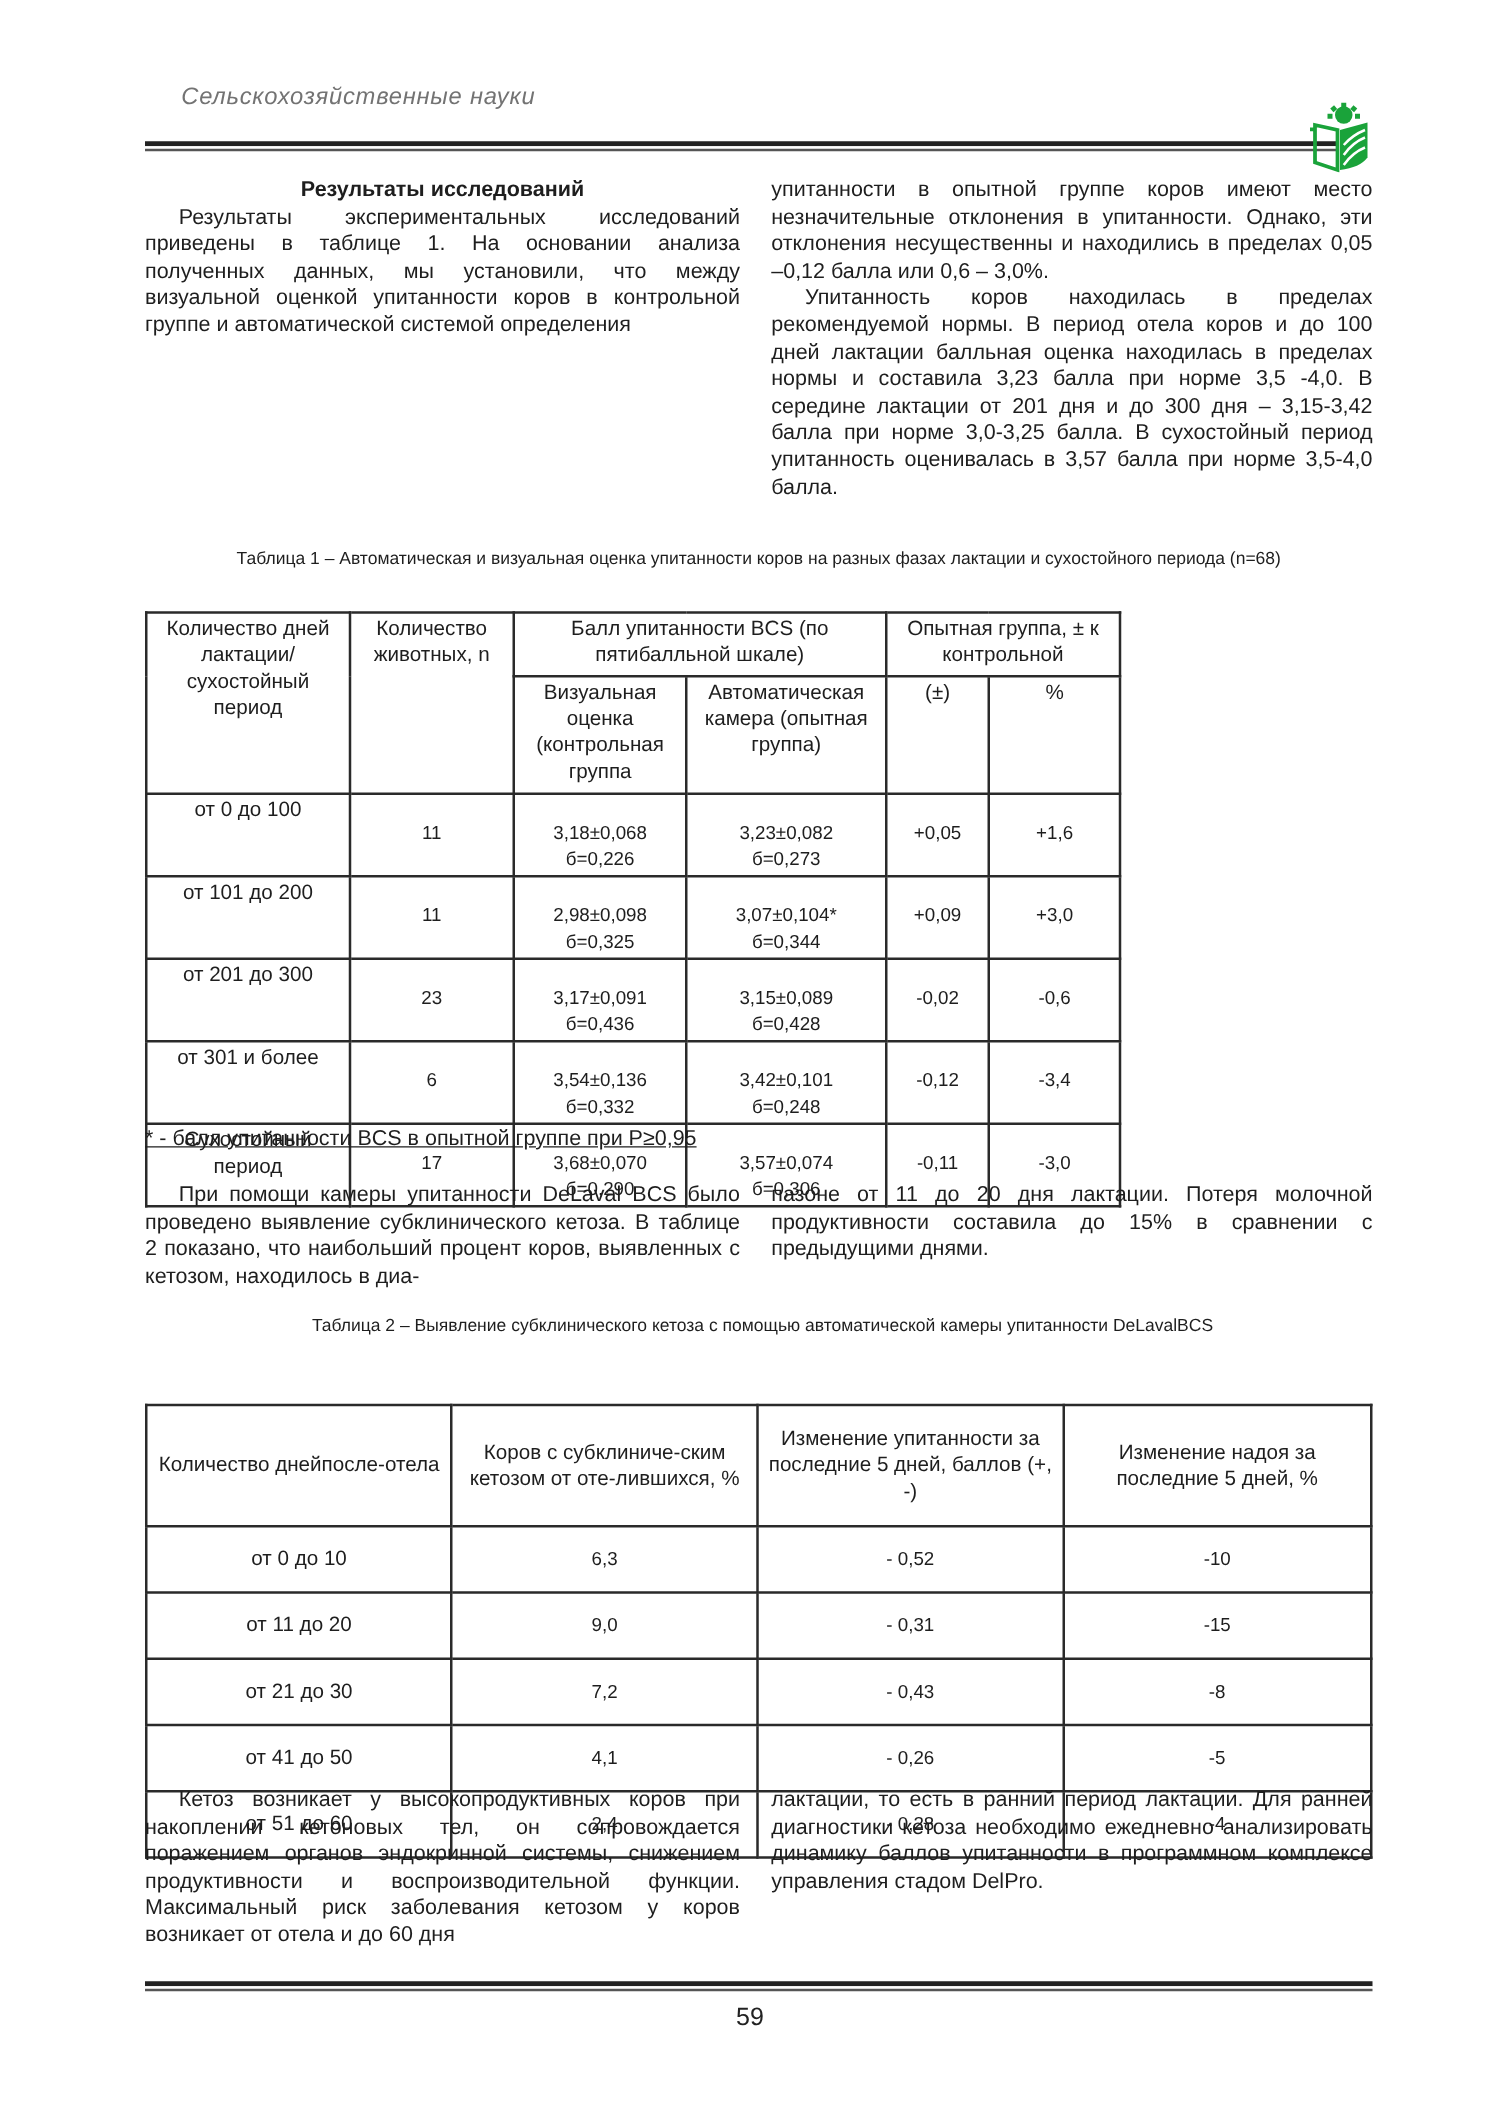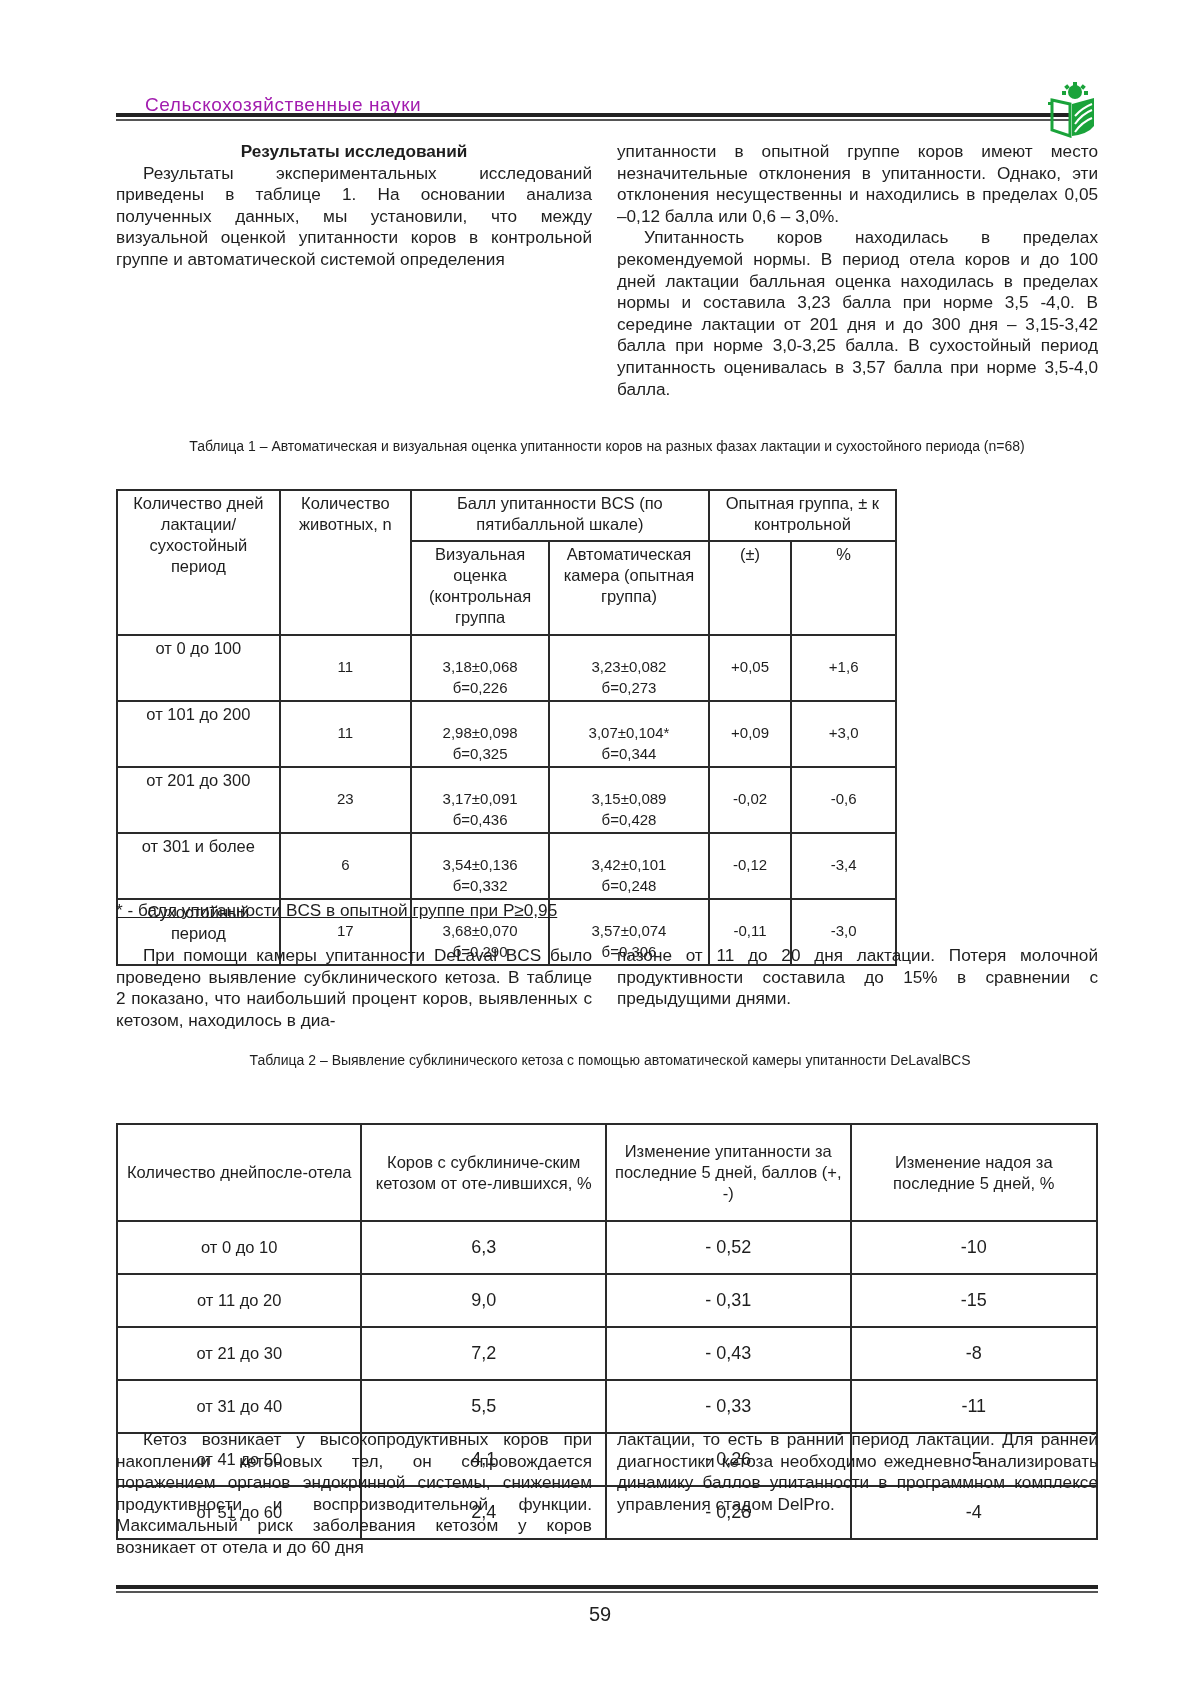--- a/index.html
+++ b/index.html
@@ -4,22 +4,22 @@
 <style>
   * { box-sizing: border-box; margin: 0; padding: 0; }
   html, body { width: 1200px; height: 1697px; background: #ffffff; }
   body {
     position: relative;
     font-family: "Liberation Sans", sans-serif;
     color: #1e1e1e;
     overflow: hidden;
   }
   .header-title {
-    position: absolute; left: 145px; top: 94px;
-    font-size: 19px; letter-spacing: 0.6px; color: #a21caf;
+    position: absolute; left: 145px; top: 67px;
+    font-style: italic; font-size: 19px; letter-spacing: 0.6px; color: #737373;
   }
   .rule {
     position: absolute; left: 116px; width: 982px;
   }
   .rule .thick { height: 4px; background: #222; }
   .rule .gap { height: 2px; background: #fff; }
   .rule .thin { height: 2px; background: #555; }
   .header-rule { top: 113px; width: 955px; }
   .footer-rule { top: 1585px; }
   .logo {
@@ -50,21 +50,21 @@
   }
   table td, table th {
     border: 2px solid #2a2a2a; font-weight: normal; text-align: center;
     vertical-align: top; line-height: 21px; padding: 2px 4px;
   }
   #table1 { left: 116px; top: 489px; width: 781px; }
   #table1 td.num { font-size: 15px; line-height: 21px; padding-top: 20px; }
   #table2 { left: 116px; top: 1123px; width: 982px; }
   #table2 th { vertical-align: middle; }
   #table2 td { vertical-align: middle; padding: 15px 4px; }
-  #table2 td.num { font-size: 18px; }
+  #table2 td.num { font-size: 15px; }
   .footnote {
     position: absolute; left: 116px; top: 900px; font-size: 17.2px; text-decoration: underline;
   }
 </style>
 </head>
 <body>
 
 <div class="header-title">Сельскохозяйственные науки</div>
 <div class="rule header-rule">
   <div class="thick"></div>
@@ -238,26 +238,20 @@
     <td class="num">- 0,31</td>
     <td class="num">-15</td>
   </tr>
   <tr style="height:31px">
     <td>от 21 до 30</td>
     <td class="num">7,2</td>
     <td class="num">- 0,43</td>
     <td class="num">-8</td>
   </tr>
   <tr style="height:31px">
-    <td>от 31 до 40</td>
-    <td class="num">5,5</td>
-    <td class="num">- 0,33</td>
-    <td class="num">-11</td>
-  </tr>
-  <tr style="height:31px">
     <td>от 41 до 50</td>
     <td class="num">4,1</td>
     <td class="num">- 0,26</td>
     <td class="num">-5</td>
   </tr>
   <tr style="height:31px">
     <td>от 51 до 60</td>
     <td class="num">2,4</td>
     <td class="num">- 0,28</td>
     <td class="num">-4</td>

